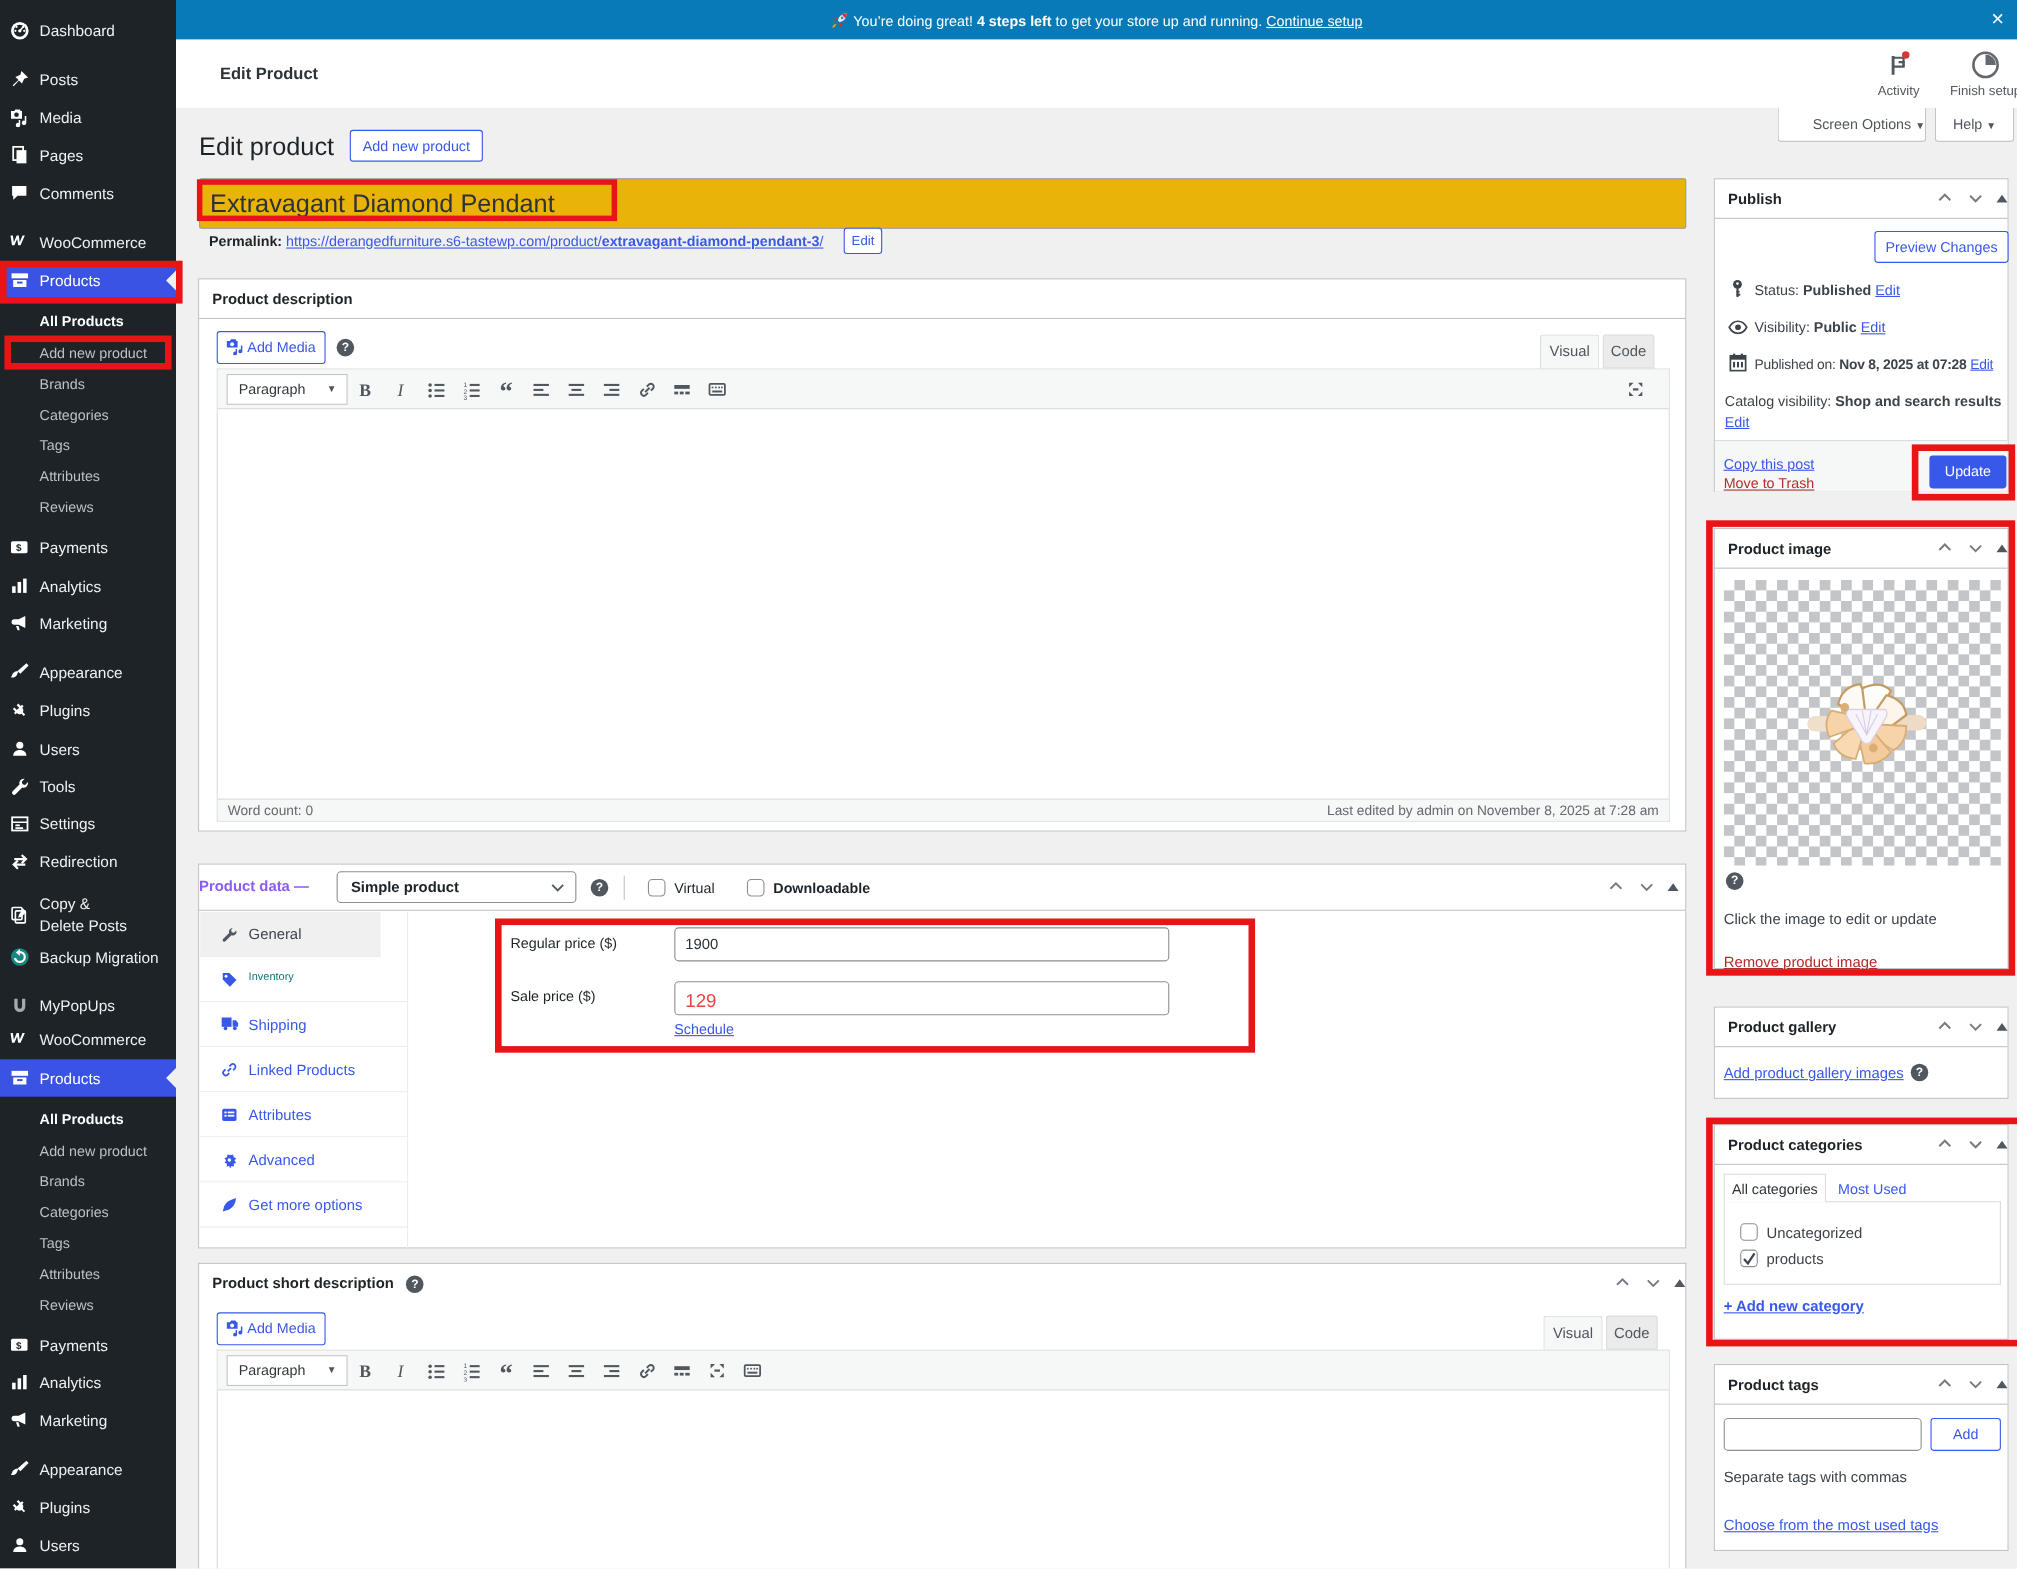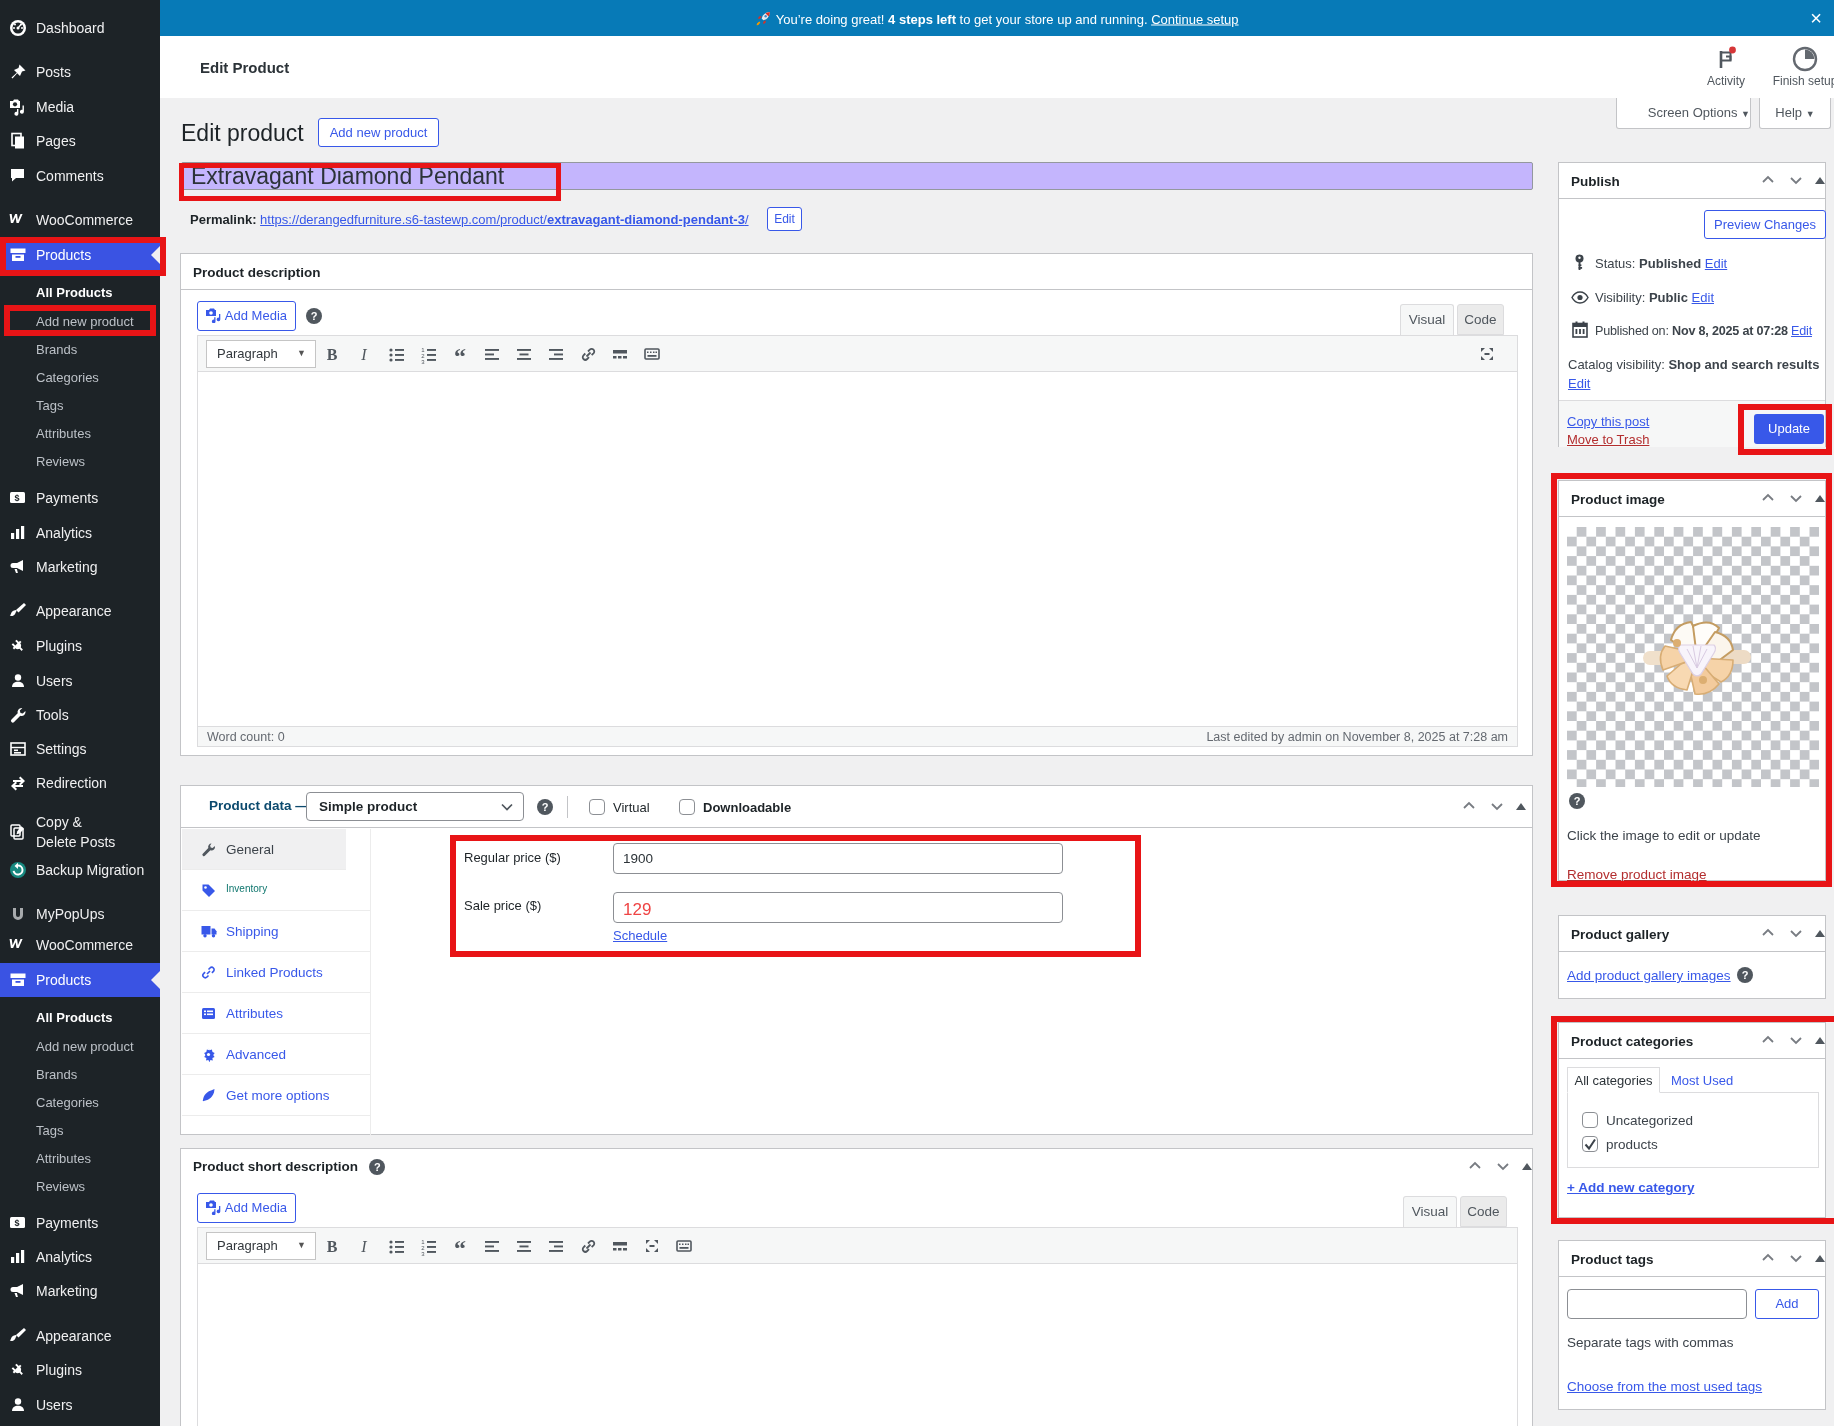--- a/index.html
+++ b/index.html
@@ -295,21 +295,21 @@
 <svg width="26" height="26" viewBox="0 0 26 26">
           <circle cx="13" cy="13" r="11" fill="none" stroke="#646970" stroke-width="2.4"></circle>
           <path d="M13 13V3.6A9.4 9.4 0 0 1 22.4 13z" fill="#646970"></path>
         </svg>
 <div style="font-size:12px;color:#50575e;margin-top:-2px;white-space:nowrap">Finish setup</div></div>
 </div>
 <div class="abs" style="left:1616px;top:98px;width:135px;height:31px;background:#fff;border:1px solid #c3c4c7;border-top:none;border-radius:0 0 3px 3px;color:#50575e;font-size:13px;text-align:right;line-height:29px">Screen Options <span style="font-size:9px">▼</span></div>
 <div class="abs" style="left:1759px;top:98px;width:72px;height:31px;background:#fff;border:1px solid #c3c4c7;border-top:none;border-radius:0 0 3px 3px;color:#50575e;font-size:13px;text-align:center;line-height:29px">Help <span style="font-size:9px">▼</span></div>
 <div class="txt" style="left:181px;top:120px;font-size:23px;color:#1d2327">Edit product</div>
 <div class="abs btn" style="left:318px;top:118px;width:121px;height:29px;font-size:13px;line-height:27px;background:#fff">Add new product</div>
-<div class="abs" style="left:181px;top:162px;width:1352px;height:28px;background:#c4b5fd;border:1px solid #94989e;border-radius:2px">
+<div class="abs" style="left:181px;top:162px;width:1352px;height:46px;background:#eab308;border:1px solid #94989e;border-radius:2px">
 <div class="txt" style="left:9px;top:50%;transform:translateY(-50%);font-size:23px;color:#2c3338">Extravagant Diamond Pendant</div>
     </div>
 <div class="redbox" style="left:179px;top:163px;width:382px;height:38px;border-width:5px"></div>
 <div class="txt" style="left:190px;top:212px;font-size:13px;color:#1d2327"><b>Permalink:</b> <span class="link">https://derangedfurniture.s6-tastewp.com/product/<b>extravagant-diamond-pendant-3</b>/</span></div>
 <div class="abs btn" style="left:767px;top:207px;width:35px;height:24px;font-size:12px;line-height:22px;background:#fff">Edit</div>
 <div class="panel" style="left:180px;top:253px;width:1353px;height:503px">
       <div class="phead">
         <span class="t">Product description</span>
       </div>
       <div class="abs btn" style="left:16px;top:47px;width:99px;height:30px;font-size:13px;line-height:28px;background:#fff"><svg width="16" height="15" viewBox="0 0 16 15" style="vertical-align:-3px">
@@ -389,21 +389,21 @@
             <rect x="6.5" y="8" width="5" height="2" fill="#50575e"></rect>
           </svg></div>
         <div class="abs" style="left:0;top:390px;width:1319px;height:20px;border-top:1px solid #dcdcde;background:#f6f7f7">
           <div class="txt" style="left:9px;top:3px;font-size:12.5px;color:#646970">Word count: 0</div>
           <div class="txt" style="right:9px;top:3px;font-size:12.5px;color:#646970">Last edited by admin on November 8, 2025 at 7:28 am</div>
         </div>
       </div>
     </div>
 <div class="panel" style="left:180px;top:785px;width:1353px;height:350px">
       <div style="position:relative;height:42px;border-bottom:1px solid #c3c4c7">
-        <span class="txt" style="left:28px;top:12px;font-size:13.5px;font-weight:bold;color:#0c4a6e">Product data —</span>
+        <span class="txt" style="left:0;top:12px;font-size:13.5px;font-weight:bold;color:#8b5cf6">Product data —</span>
         <div class="abs" style="left:125px;top:6px;width:218px;height:29px;border:1px solid #8c8f94;border-radius:4px;background:#fff">
           <span class="txt" style="left:12px;top:6px;font-size:13.5px;font-weight:bold;color:#1d2327">Simple product</span>
           <svg class="abs" style="right:10px;top:9px" width="12" height="10" viewBox="0 0 12 10">
             <path d="M1 2.5l5 5 5-5" stroke="#50575e" stroke-width="1.7" fill="none"></path>
           </svg>
         </div>
         <div class="abs qic" style="left:356px;top:13px">?</div>
         <div class="abs" style="left:386px;top:10px;width:1px;height:22px;background:#c3c4c7"></div>
         <div class="cbx" style="left:408px;top:13px"></div>
         <span class="txt" style="left:432px;top:14px;font-size:13px;font-weight:normal;color:#1d2327">Virtual</span>

